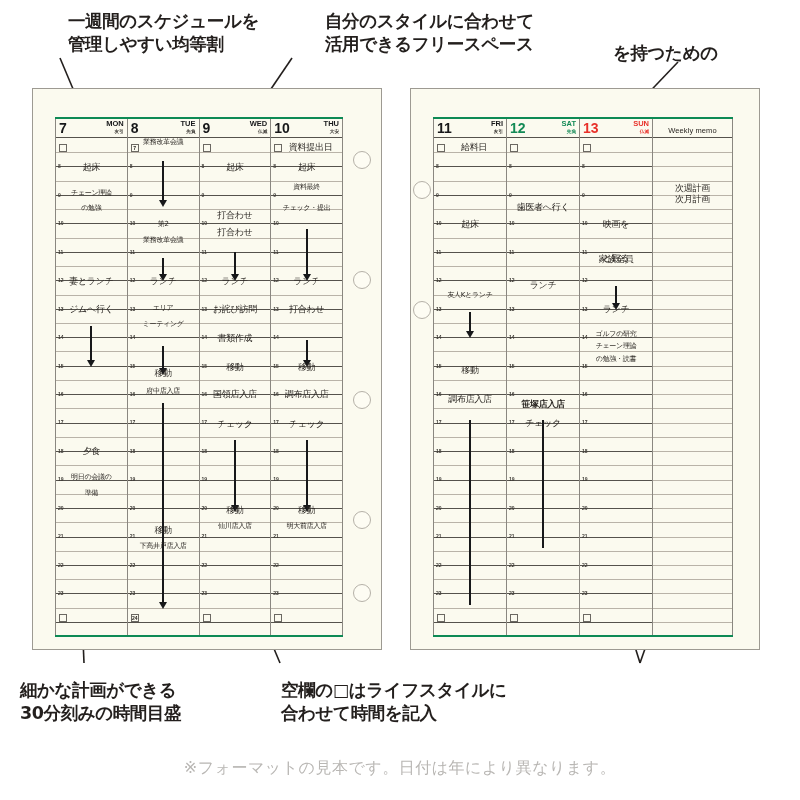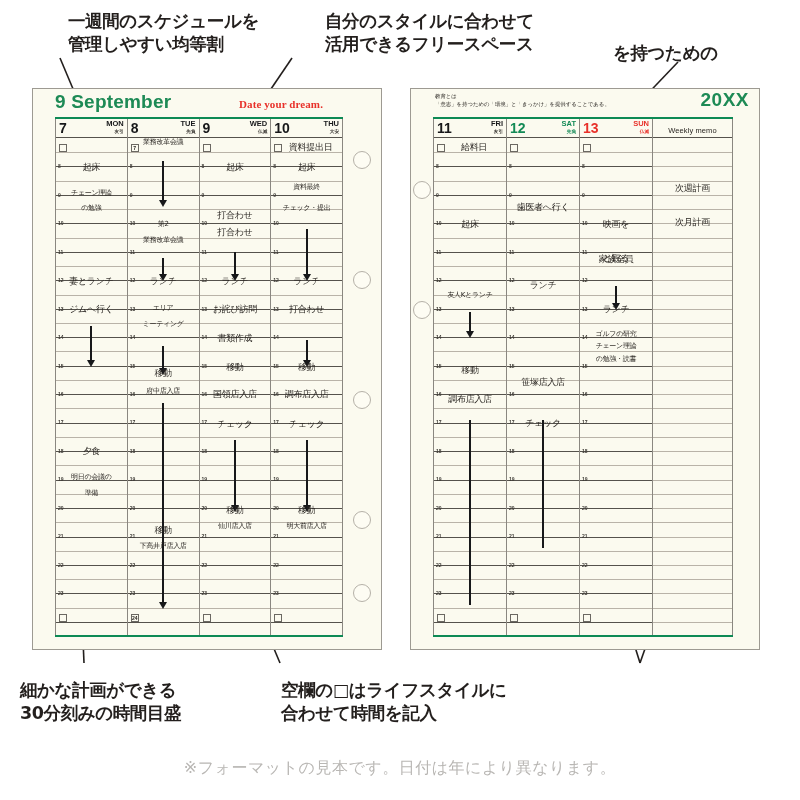--- a/index.html
+++ b/index.html
@@ -194,24 +194,20 @@
   <div class="callout" style="left:613px;top:42px;">を持つための</div>
 
   <div class="callout" style="left:20px;top:679px;">細かな計画ができる
 30分刻みの時間目盛</div>
   <div class="callout" style="left:281px;top:679px;">空欄の□はライフスタイルに
 合わせて時間を記入</div>
 
   <div class="footnote" style="top:758px;">※フォーマットの見本です。日付は年により異なります。</div>
 
   <div class="page" id="page-left">
-    <div class="page-head">
-      <div class="month-title">9 September</div>
-      <div class="tagline">Date your dream.</div>
-    </div>
     <div class="grid" id="grid-left">
         <div class="daycol">
           <div class="dayhead">
             <div class="daynum">7</div>
             <div class="dow">MON</div>
             <div class="roku">友引</div>
           </div>
           <div class="ruled">
             <div class="rule" style="top: 14.23px;"></div>
             <div class="rule hour" style="top: 28.47px;"></div>
@@ -513,25 +509,20 @@
         </div>
       </div>
     <div class="ring" style="right:10px;top:62px;"></div>
     <div class="ring" style="right:10px;top:182px;"></div>
     <div class="ring" style="right:10px;top:302px;"></div>
     <div class="ring" style="right:10px;top:422px;"></div>
     <div class="ring" style="right:10px;top:495px;"></div>
   </div>
 
   <div class="page" id="page-right">
-    <div class="page-head">
-      <div class="quote">教育とは
-「意志」を持つための「環境」と「きっかけ」を提供することである。</div>
-      <div class="year-title">20XX</div>
-    </div>
     <div class="grid" id="grid-right">
         <div class="daycol">
           <div class="dayhead">
             <div class="daynum">11</div>
             <div class="dow">FRI</div>
             <div class="roku">友引</div>
           </div>
           <div class="ruled">
             <div class="rule" style="top: 14.23px;"></div>
             <div class="rule hour" style="top: 28.47px;"></div>
@@ -650,21 +641,21 @@
             <div class="hrnum" style="top: 338.39px;">19</div>
             <div class="hrnum" style="top: 366.86px;">20</div>
             <div class="hrnum" style="top: 395.32px;">21</div>
             <div class="hrnum" style="top: 423.79px;">22</div>
             <div class="hrnum" style="top: 452.25px;">23</div>
             <div class="chk" style="top: 6.23px;"></div>
             <div class="chk" style="top: 475.92px;"></div>
             <div class="vbar" style="top: 281.81px; height: 128.1px; left: calc(50% - 1px);"></div>
             <div class="entry" style="top: 64px;">歯医者へ行く</div>
             <div class="entry" style="top: 141.87px;">ランチ</div>
-            <div class="entry" style="top: 239px;">笹塚店入店</div>
+            <div class="entry" style="top: 261px; font-weight: bold;">笹塚店入店</div>
             <div class="entry" style="top: 279.93px;">チェック</div>
           </div>
         </div>
         <div class="daycol">
           <div class="dayhead">
             <div class="daynum sun">13</div>
             <div class="dow sun">SUN</div>
             <div class="roku sun">仏滅</div>
           </div>
           <div class="ruled">
@@ -762,21 +753,21 @@
             <div class="rule" style="top: 370.06px;"></div>
             <div class="rule" style="top: 384.29px;"></div>
             <div class="rule" style="top: 398.52px;"></div>
             <div class="rule" style="top: 412.76px;"></div>
             <div class="rule" style="top: 426.99px;"></div>
             <div class="rule" style="top: 441.22px;"></div>
             <div class="rule" style="top: 455.45px;"></div>
             <div class="rule" style="top: 469.69px;"></div>
             <div class="rule" style="top: 483.92px;"></div>
             <div class="entry" style="top: 45.09px;">次週計画</div>
-            <div class="entry" style="top: 79px;">次月計画</div>
+            <div class="entry" style="top: 56px;">次月計画</div>
           </div>
         </div>
       </div>
     <div class="ring" style="left:2px;top:92px;"></div>
     <div class="ring" style="left:2px;top:212px;"></div>
   </div>
 
 </div>
 
 </body></html>

